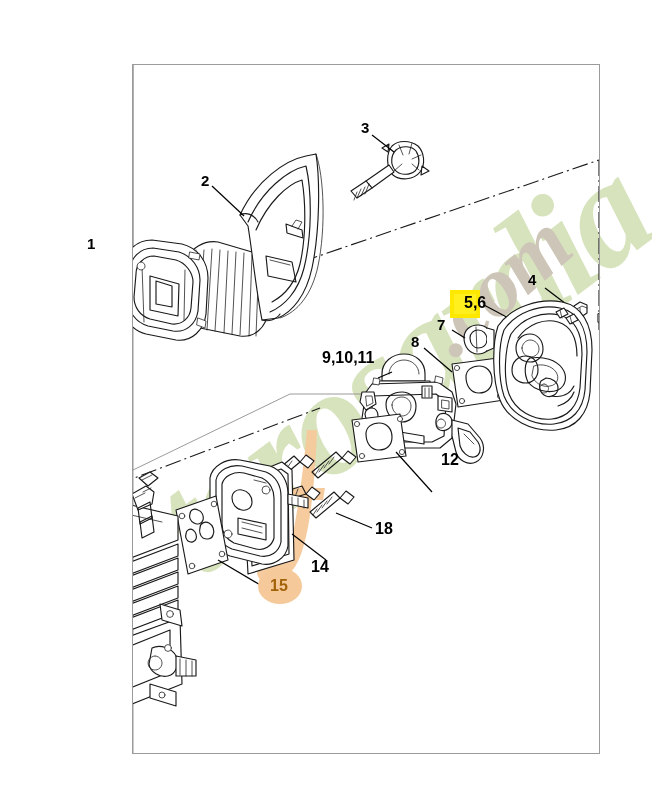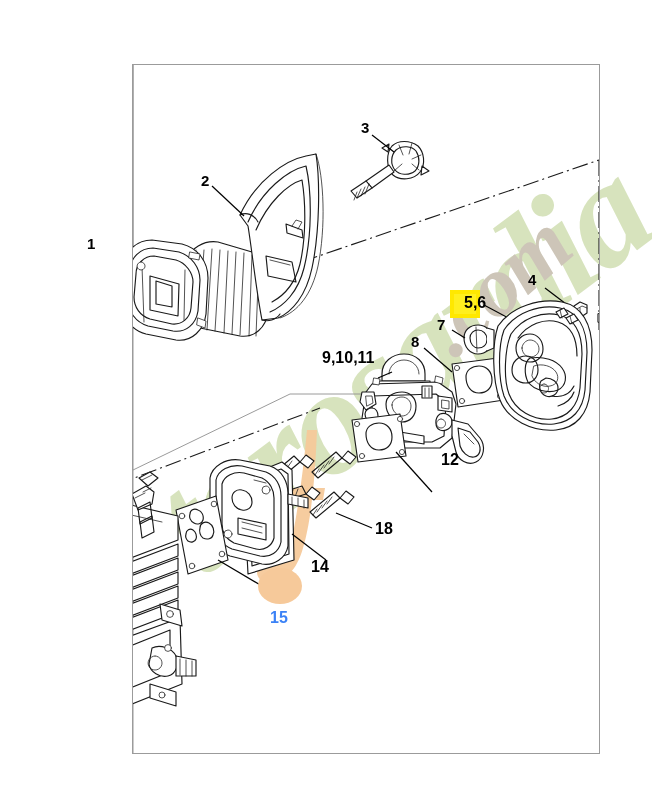--- a/index.html
+++ b/index.html
@@ -30,21 +30,21 @@
   .lbl{position:absolute;font-family:"Liberation Sans",sans-serif;
        font-weight:700;font-size:15px;color:#000;white-space:nowrap;line-height:1;}
   .lbl.big{font-size:16px;}
 
   
   #hl-56{position:absolute;left:450px;top:290px;width:30px;height:28px;
          border:4px solid #ffe800;background:#ffef1f;box-sizing:border-box;}
   #hl-15{position:absolute;left:258px;top:568px;width:44px;height:36px;
          border-radius:50%;background:#f6c99a;}
   #lbl-56{left:464px;top:295px;z-index:6;}
-  #lbl-15{left:270px;top:578px;z-index:6;color:#3b82f6;margin-top:32px;}
+  #lbl-15{left:270px;top:578px;z-index:6;color:#a16207;}
 </style>
 </head>
 <body>
 
 <div id="stage">
 
   <div class="wm" id="wm-green">torosardia</div>
   <div class="wm" id="wm-tan">.com</div>
   <svg id="wm-orange" viewBox="0 0 86 180">
     <path d="M52,0 L62,0 C60,50 56,92 48,118 C42,140 30,152 14,152 C6,152 2,148 2,142

